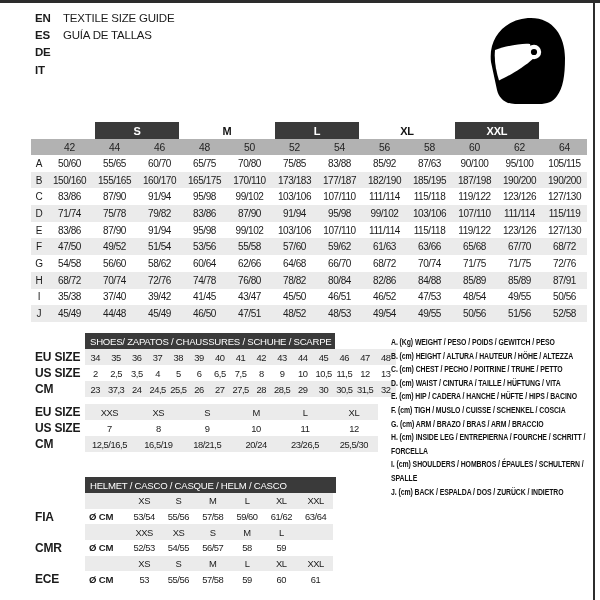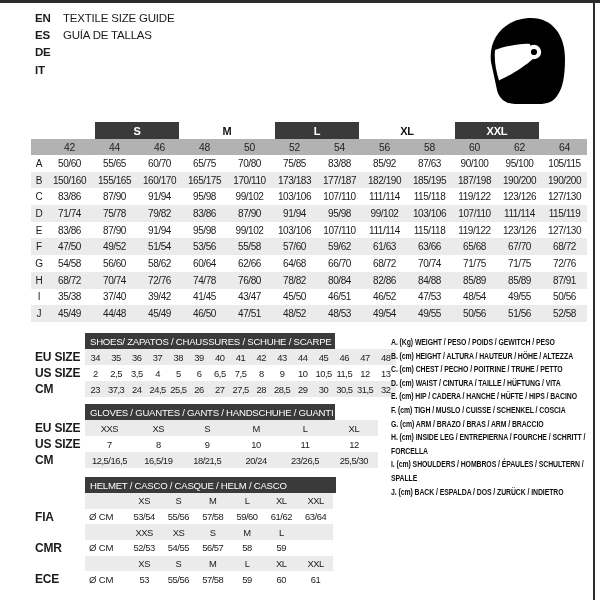--- a/index.html
+++ b/index.html
@@ -35,21 +35,21 @@
   #shoes-table{left:35px;top:333px;grid-template-columns:50px repeat(15,20.75px);
                grid-template-rows:16px 16px 16px 16px;}
   #gloves-table{left:35px;top:404px;grid-template-columns:50px repeat(6,48.9px);
                 grid-template-rows:16px 16px 16px 16px;}
   #helmet-table{left:35px;top:477px;grid-template-columns:50px 42px repeat(6,34.3px);
                 grid-template-rows:16px repeat(6,15.7px);}
   .secbar{background:#3a3a3a;color:#fff;font-weight:400;font-size:9.6px;display:flex;
           align-items:center;padding-left:5px;justify-self:start;letter-spacing:-0.25px;
           white-space:nowrap;overflow:hidden;}
   .sl{display:flex;align-items:center;font-weight:700;font-size:12px;white-space:nowrap;}
-  .un{display:flex;align-items:center;font-weight:400;font-size:9.6px;padding-left:4px;}
+  .un{display:flex;align-items:center;font-weight:700;font-size:9.6px;padding-left:4px;}
   .svc{display:flex;align-items:center;justify-content:center;font-size:9.4px;letter-spacing:-0.45px;}
   .g{background:#ebebeb;}
 
   
   .legend{position:absolute;left:391px;top:336px;width:270px;transform:scaleX(0.75);
           transform-origin:0 0;font-weight:700;font-size:9.2px;line-height:13.6px;color:#111;}
   .lgi{letter-spacing:-0.1px;}
 </style>
 </head>
 <body>
@@ -281,21 +281,20 @@
       <div class="svc g">28</div>
       <div class="svc g">28,5</div>
       <div class="svc g">29</div>
       <div class="svc g">30</div>
       <div class="svc g">30,5</div>
       <div class="svc g">31,5</div>
       <div class="svc g">32</div>
     </div>
 
   <div class="sec" id="gloves-table">
-    <div class="secbar" style="grid-column:2/8;width:245px">GLOVES / GUANTES / GANTS / HANDSCHUHE / GUANTI</div>
   <div class="sl">EU SIZE</div>
       <div class="svc g">XXS</div>
       <div class="svc g">XS</div>
       <div class="svc g">S</div>
       <div class="svc g">M</div>
       <div class="svc g">L</div>
       <div class="svc g">XL</div>
       <div class="sl">US SIZE</div>
       <div class="svc">7</div>
       <div class="svc">8</div>

